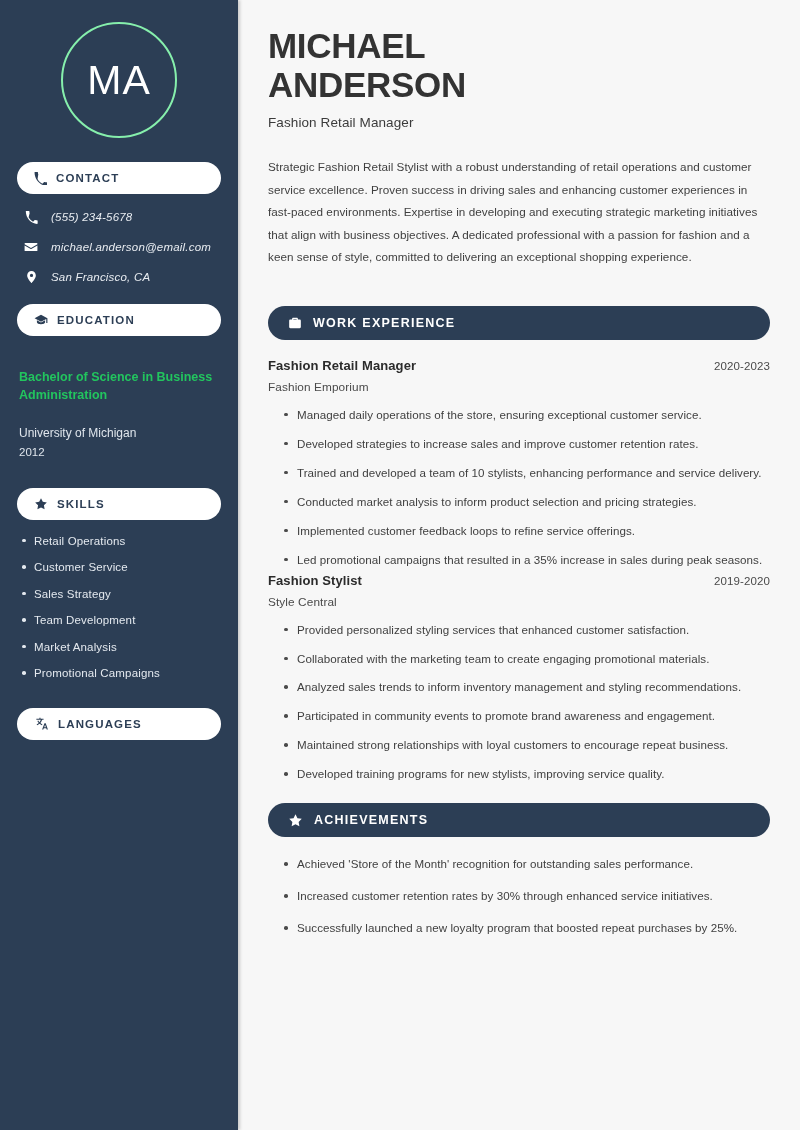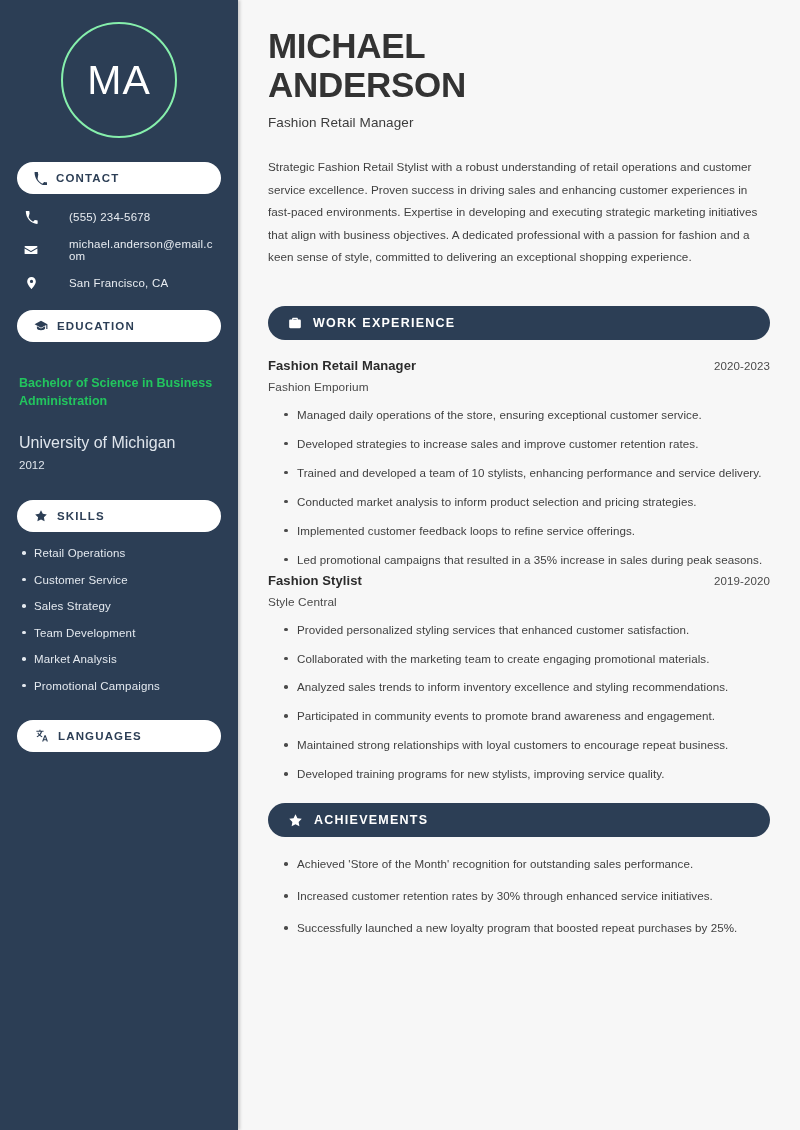--- a/index.html
+++ b/index.html
@@ -75,24 +75,25 @@
   }
   .pill .ico { display: flex; align-items: center; }
   .pill .ico svg { display: block; }
 
   .sb-block { margin-bottom: 18px; }
 
   
   .contact-row {
     display: flex;
     align-items: center;
-    gap: 30px;
+    gap: 12px;
     padding: 0 4px 0 6px;
     margin-bottom: 12px;
     min-height: 18px;
+    font-style: italic;
   }
   .contact-row .ico { width: 16px; display: flex; align-items: center; justify-content: center; flex: 0 0 16px; }
   .contact-row .ico svg { display: block; }
   .contact-row .txt {
     font-size: 11.5px;
     color: #e8ecf1;
     letter-spacing: 0.2px;
     word-break: break-word;
   }
 
@@ -100,21 +101,21 @@
   .edu-degree {
     font-size: 12.5px;
     font-weight: bold;
     line-height: 1.45;
     color: #22c55e;
     padding: 0 2px;
     margin-bottom: 3px;
     margin-top: 32px;
   }
   .edu-school {
-    font-size: 16px;
+    font-size: 12px;
     color: #dfe5ec;
     padding: 0 2px;
     line-height: 1.6;
     margin-top: 20px;
   }
   .edu-year {
     font-size: 11.5px;
     color: #dfe5ec;
     padding: 0 2px;
     line-height: 1.6;
@@ -381,21 +382,21 @@
 
     <div class="job">
       <div class="job-head">
         <span class="job-role">Fashion Stylist</span>
         <span class="job-dates">2019-2020</span>
       </div>
       <div class="job-company">Style Central</div>
       <ul class="bullets">
         <li>Provided personalized styling services that enhanced customer satisfaction.</li>
         <li>Collaborated with the marketing team to create engaging promotional materials.</li>
-        <li>Analyzed sales trends to inform inventory excellence and styling recommendations.</li>
+        <li>Analyzed sales trends to inform inventory management and styling recommendations.</li>
         <li>Participated in community events to promote brand awareness and engagement.</li>
         <li>Maintained strong relationships with loyal customers to encourage repeat business.</li>
         <li>Developed training programs for new stylists, improving service quality.</li>
       </ul>
     </div>
 
     <div class="bar" style="margin-top:20px;">
       <span class="ico">
         <svg width="15" height="15" viewBox="0 0 24 24" fill="#ffffff">
           <path d="M12 2l3.1 6.3 6.9 1-5 4.9 1.2 6.9-6.2-3.3-6.2 3.3 1.2-6.9-5-4.9 6.9-1L12 2z"></path>

